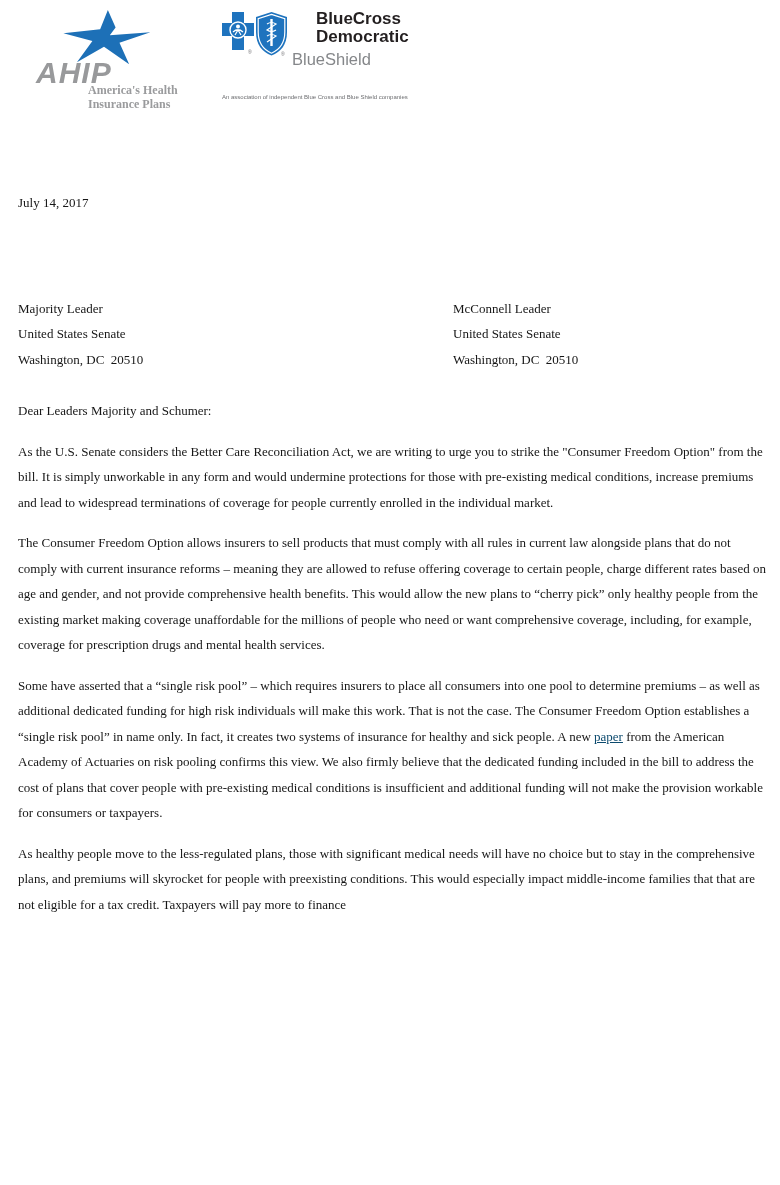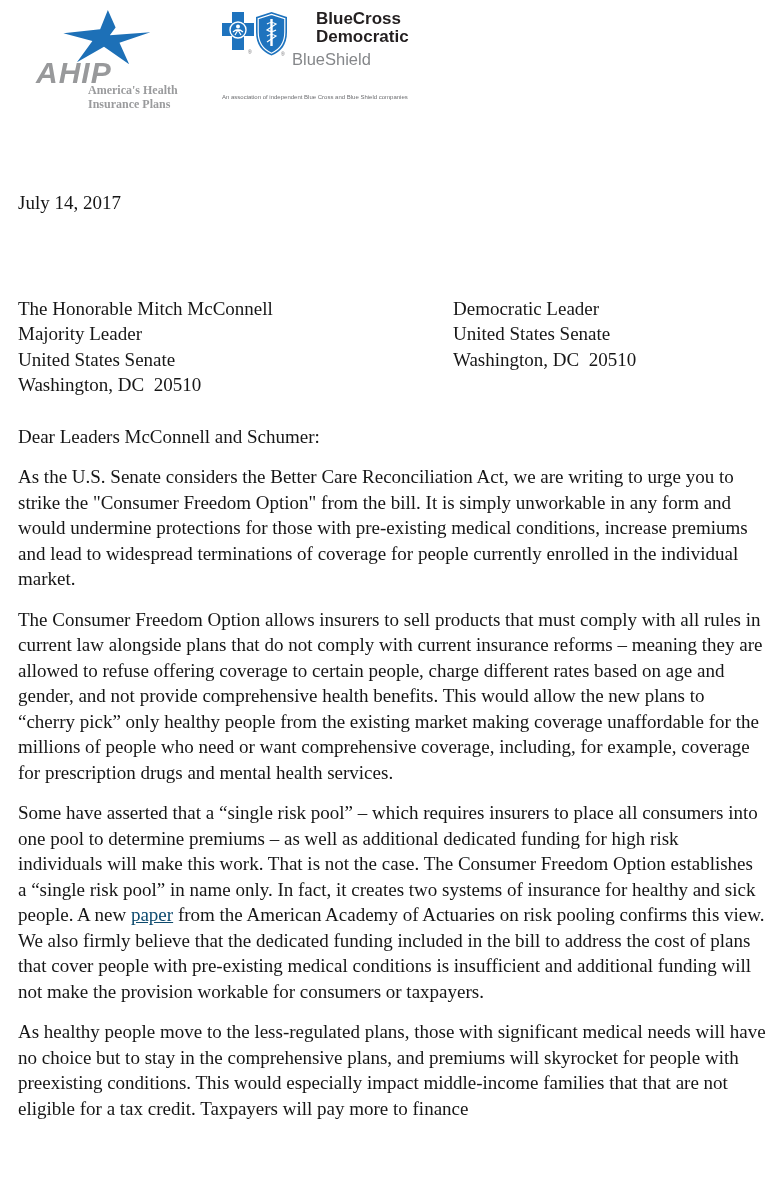--- a/index.html
+++ b/index.html
@@ -46,21 +46,21 @@
   }
   .bcbs-tagline {
     position:absolute; top:84px; left:0; width:160px;
     font-family:"Liberation Sans", sans-serif;
     font-size:6px; color:#6d6e71; white-space:nowrap;
   }
 
   
   .content {
     position:absolute; top:190px; left:18px; width:748px;
-    font-size:19px; line-height:25.5px;
+    font-size:13px; line-height:25.5px;
   }
   .date-line { white-space:pre-wrap; }
   .addresses { display:flex; margin-top:80px; margin-bottom:26px; }
   .addr-col { width:435px; }
   .addr-col.right { width:310px; }
   .addr-line { white-space:pre-wrap; }
   .salutation { margin-bottom:15px; }
   .para { margin-bottom:15px; text-align:left; }
   .doc-link { color:#0c4a6e; text-decoration:underline; cursor:pointer; }
 </style>
@@ -105,33 +105,32 @@
     </div>
 
   </div>
 
   <div class="content">
 
     <div class="date-line">July 14, 2017</div>
 
     <div class="addresses">
       <div class="addr-col">
-        <div class="addr-line">The Honorable Mitch McConnell</div>
         <div class="addr-line">Majority Leader</div>
         <div class="addr-line">United States Senate</div>
         <div class="addr-line">Washington, DC  20510</div>
       </div>
       <div class="addr-col right">
-        <div class="addr-line">Democratic Leader</div>
+        <div class="addr-line">McConnell Leader</div>
         <div class="addr-line">United States Senate</div>
         <div class="addr-line">Washington, DC  20510</div>
       </div>
     </div>
 
-    <div class="salutation">Dear Leaders McConnell and Schumer:</div>
+    <div class="salutation">Dear Leaders Majority and Schumer:</div>
 
     <p class="para">As the U.S. Senate considers the Better Care Reconciliation Act, we are writing to urge you to strike the "Consumer Freedom Option" from the bill. It is simply unworkable in any form and would undermine protections for those with pre-existing medical conditions, increase premiums and lead to widespread terminations of coverage for people currently enrolled in the individual market.</p>
 
     <p class="para">The Consumer Freedom Option allows insurers to sell products that must comply with all rules in current law alongside plans that do not comply with current insurance reforms – meaning they are allowed to refuse offering coverage to certain people, charge different rates based on age and gender, and not provide comprehensive health benefits. This would allow the new plans to “cherry pick” only healthy people from the existing market making coverage unaffordable for the millions of people who need or want comprehensive coverage, including, for example, coverage for prescription drugs and mental health services.</p>
 
     <p class="para"><span>Some have asserted that a “single risk pool” – which requires insurers to place all consumers into one pool to determine premiums – as well as additional dedicated funding for high risk individuals will make this work. That is not the case. The Consumer Freedom Option establishes a “single risk pool” in name only. In fact, it creates two systems of insurance for healthy and sick people. A new </span><a class="doc-link">paper</a><span> from the American Academy of Actuaries on risk pooling confirms this view. We also firmly believe that the dedicated funding included in the bill to address the cost of plans that cover people with pre-existing medical conditions is insufficient and additional funding will not make the provision workable for consumers or taxpayers.</span></p>
 
     <p class="para">As healthy people move to the less-regulated plans, those with significant medical needs will have no choice but to stay in the comprehensive plans, and premiums will skyrocket for people with preexisting conditions. This would especially impact middle-income families that that are not eligible for a tax credit. Taxpayers will pay more to finance</p>
 
   </div>

